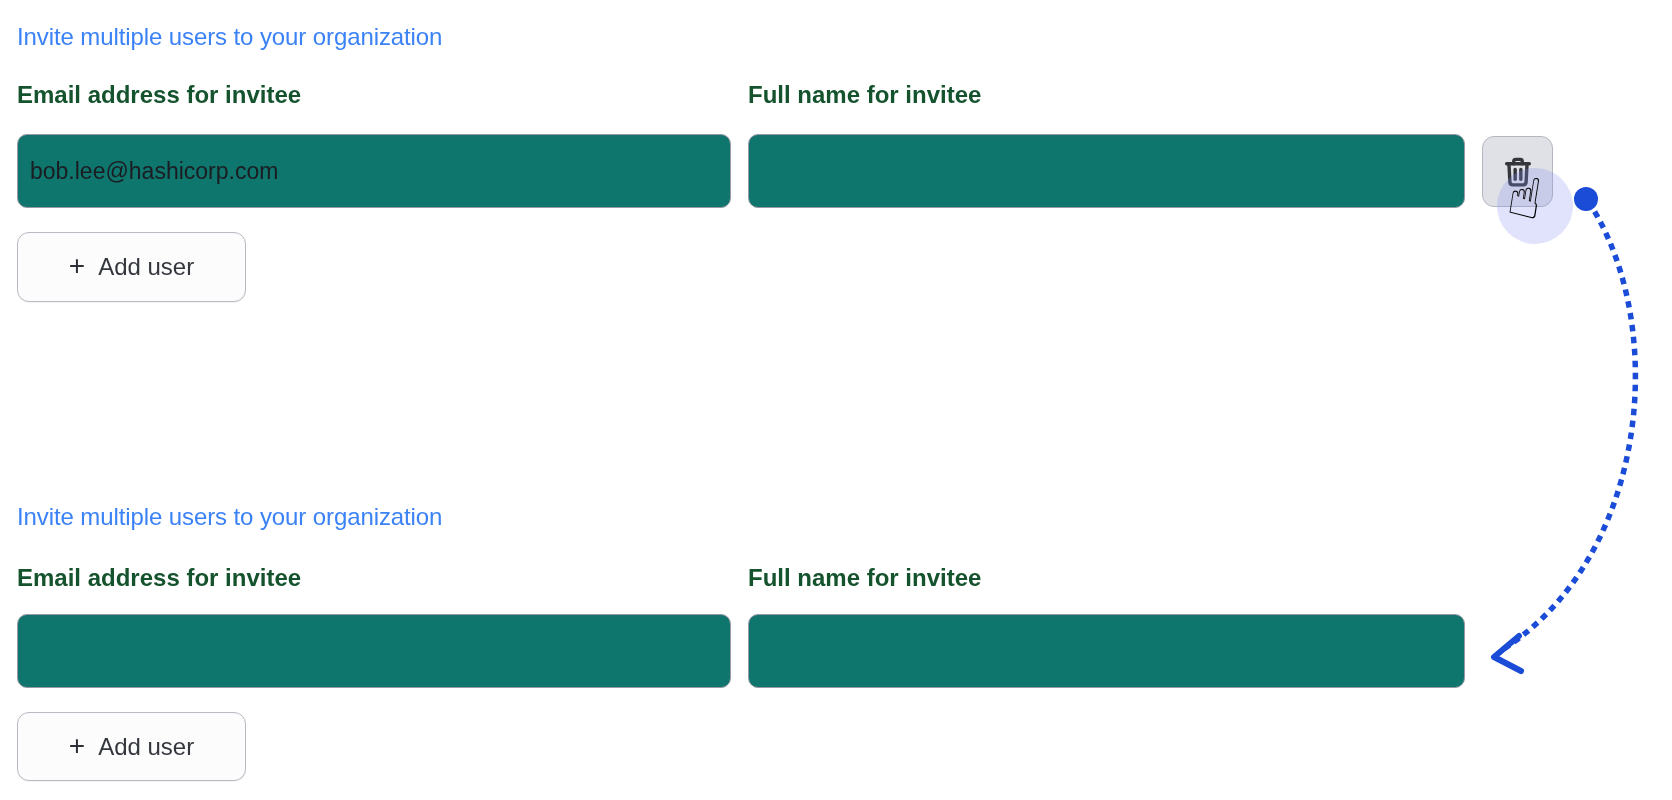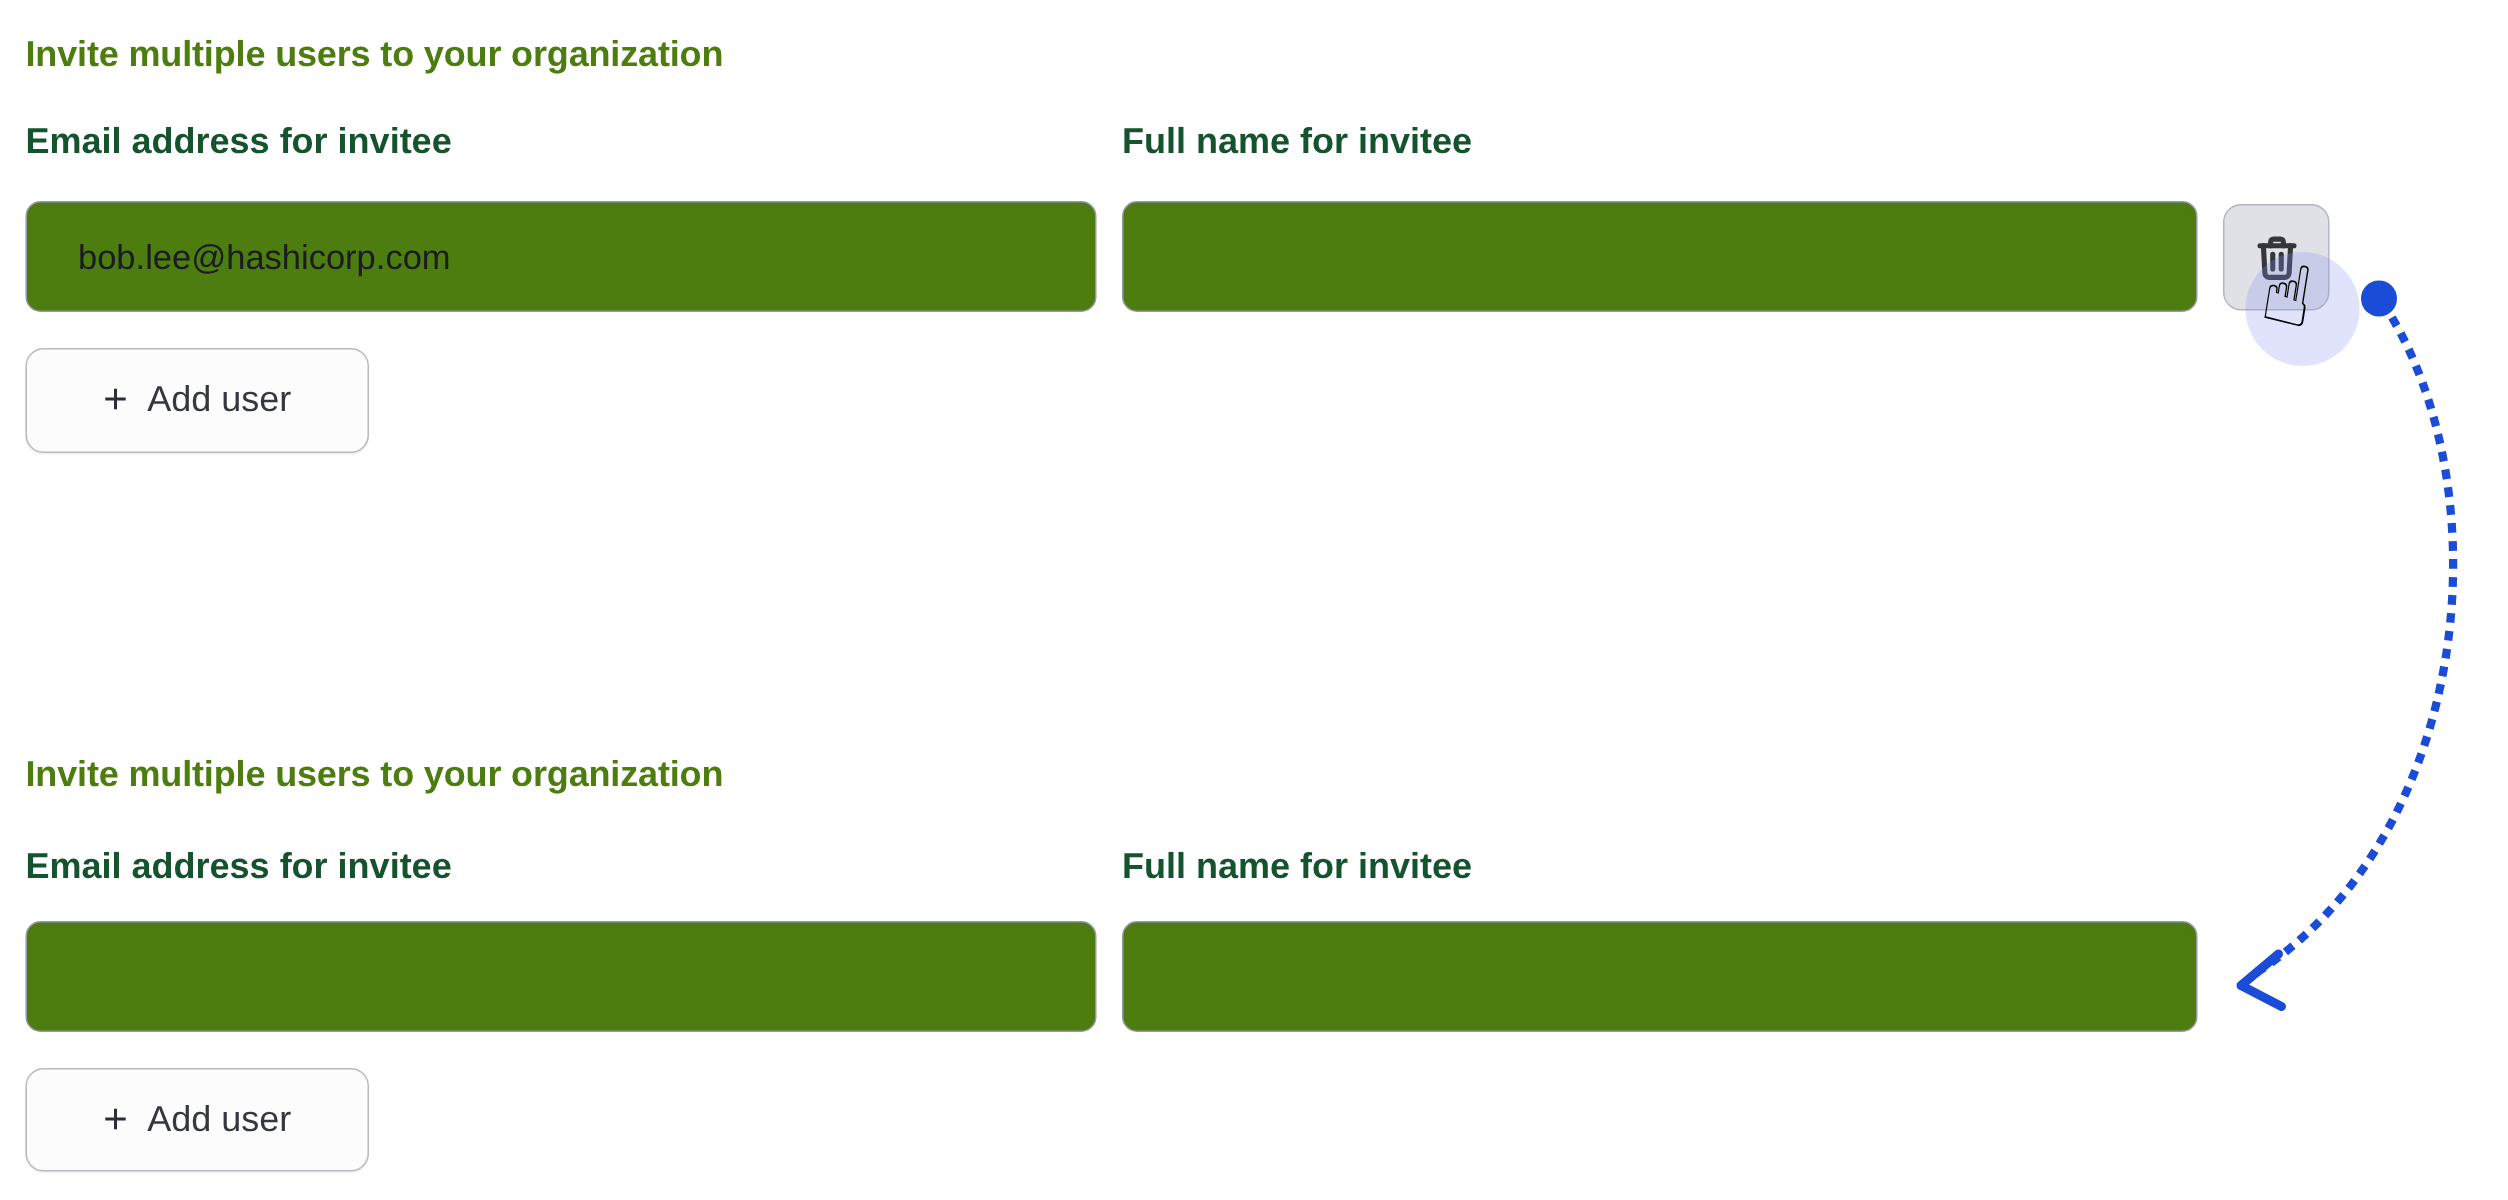--- a/index.html
+++ b/index.html
@@ -1,30 +1,30 @@
 <!DOCTYPE html>
 <html><head>
 <meta charset="utf-8">
 <style>
   html,body{margin:0;padding:0;background:#ffffff;}
   .canvas{
     position:relative;width:1672px;height:800px;background:#ffffff;overflow:hidden;
     font-family:"Liberation Sans","DejaVu Sans",sans-serif;
   }
-  .heading{position:absolute;margin:0;font-size:24px;font-weight:700;color:#4d7c0f;line-height:34px;letter-spacing:-0.1px;}
+  .heading{position:absolute;margin:0;font-size:24px;font-weight:400;color:#3b82f6;line-height:34px;letter-spacing:-0.1px;}
   .h1{left:17px;top:20px;}
   .h2{left:17px;top:500px;}
   .lbl{position:absolute;font-size:24px;font-weight:700;color:#14532d;line-height:34px;}
   .le1{left:17px;top:78px;}  .ln1{left:748px;top:78px;}
   .le2{left:17px;top:561px;} .ln2{left:748px;top:561px;}
   .inp{
-    position:absolute;height:74px;box-sizing:border-box;background:#4d7c0f;
+    position:absolute;height:74px;box-sizing:border-box;background:#0f766e;
     border:1.5px solid #979aa4;border-radius:10px;
     box-shadow:inset 0 2px 3px rgba(95,100,115,0.10);
-    font-family:inherit;font-size:23px;color:#1a1c21;padding:0 34px;outline:none;
+    font-family:inherit;font-size:23px;color:#1a1c21;padding:0 12px;outline:none;
   }
   .ie1{left:17px;top:134px;width:714px;}
   .in1{left:748px;top:134px;width:717px;}
   .ie2{left:17px;top:614px;width:714px;}
   .in2{left:748px;top:614px;width:717px;}
   .add-btn{
     position:absolute;display:flex;align-items:center;justify-content:center;gap:13px;
     width:229px;height:70px;background:#fcfcfd;border:1.5px solid #b7bac1;border-radius:12px;
     font-family:inherit;font-size:24px;color:#34373d;cursor:pointer;
     box-shadow:0 1px 1px rgba(20,22,28,0.05);

